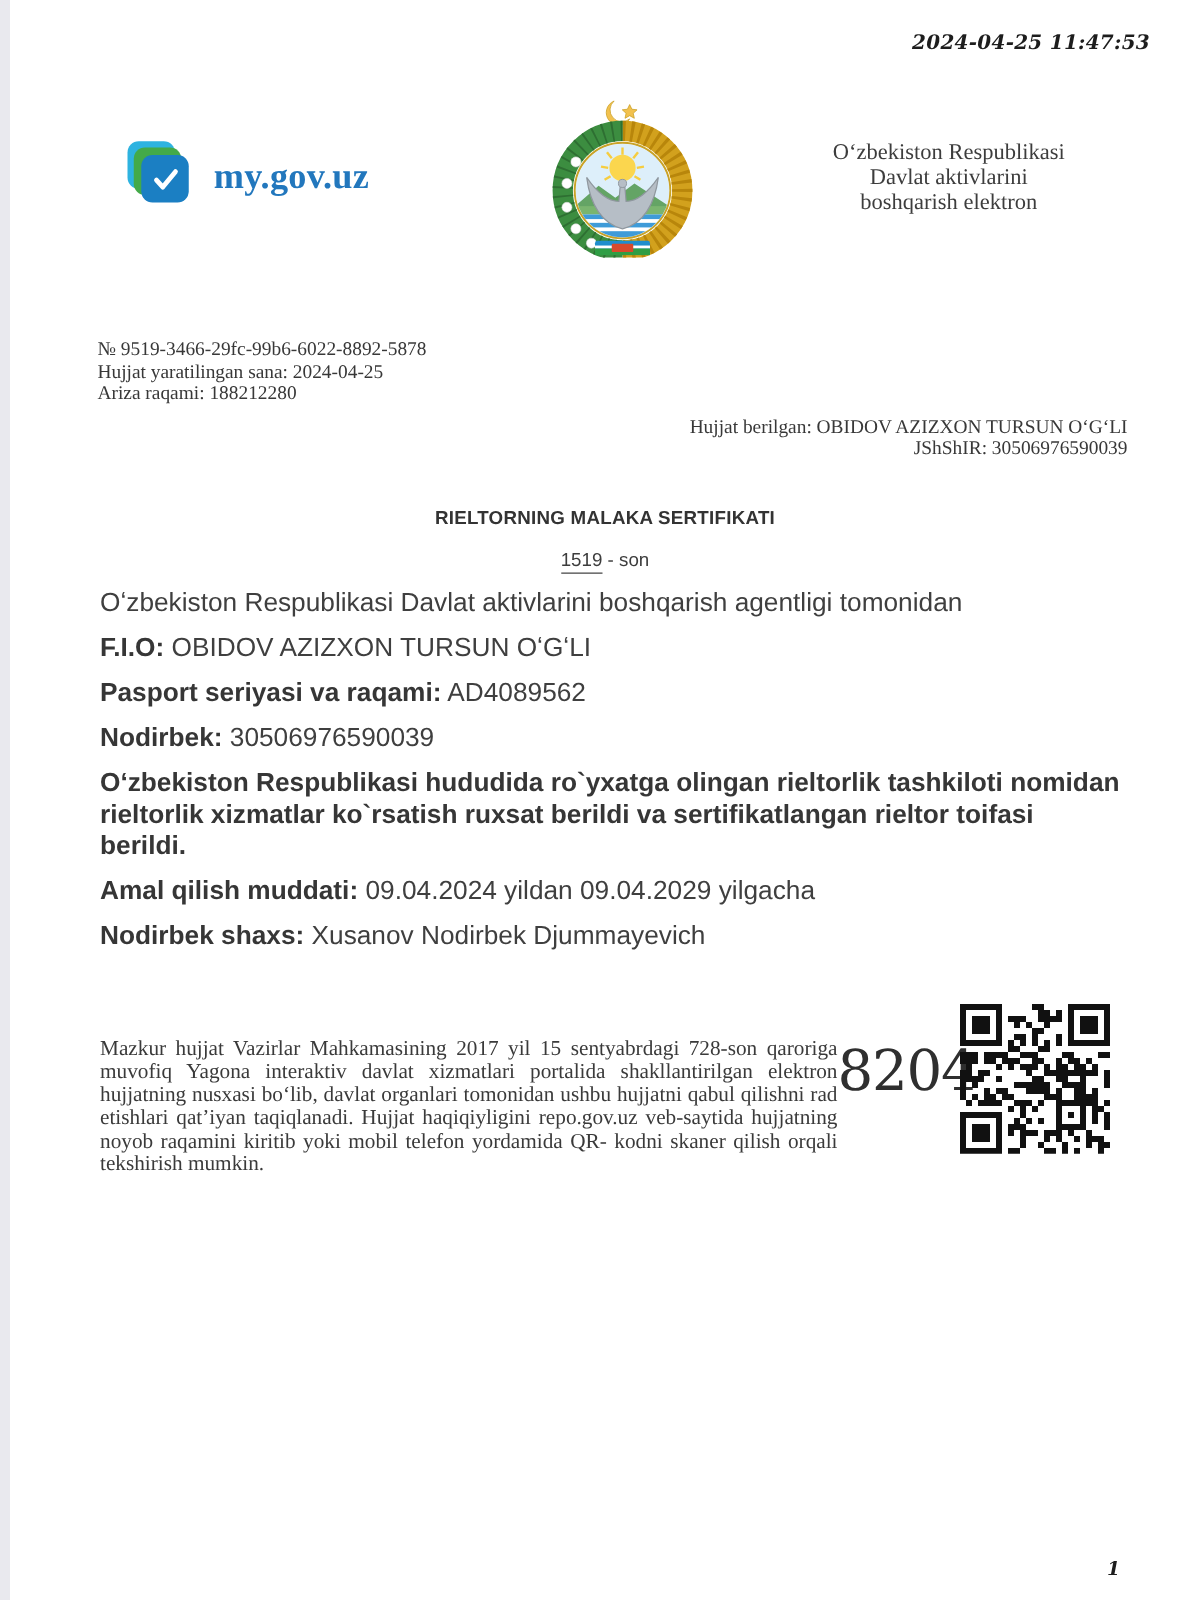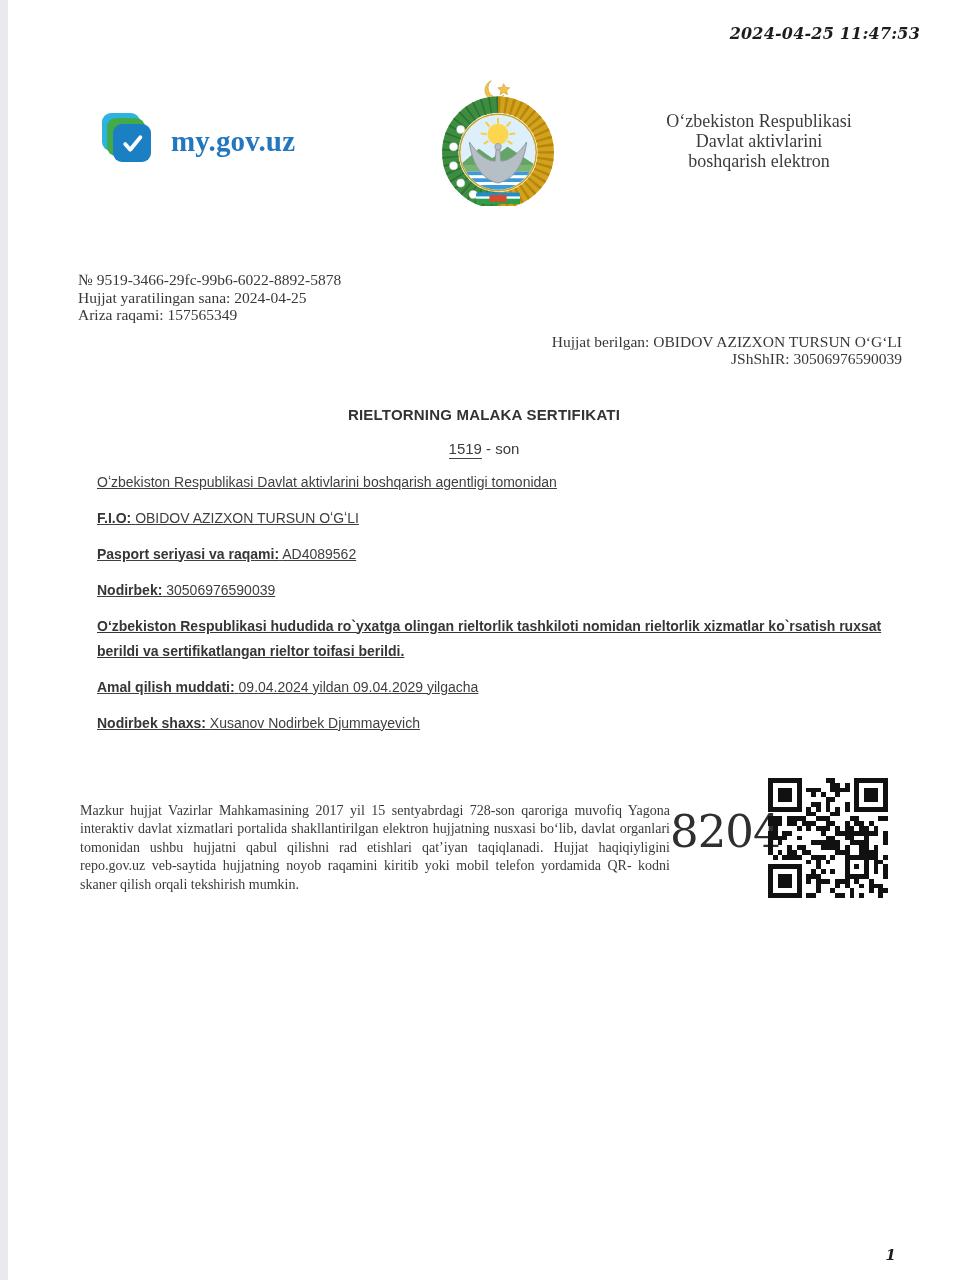--- a/index.html
+++ b/index.html
@@ -49,32 +49,32 @@
   .meta-right{text-align:right;padding-top:9px;}
 
   .title{
     margin-top:38px;text-align:center;
     font-size:15px;font-weight:bold;color:#333;letter-spacing:.2px;
   }
   .cert-number{margin-top:17px;text-align:center;font-size:15px;color:#3d3d3d;}
   .cert-number .num{border-bottom:1.5px solid #444;padding-bottom:1px;}
 
   .body{margin-top:13px;padding:0 60px 0 72px;color:#3f3f3f;}
-  .body p{font-size:14px;line-height:25px;margin:0 17px 11px;text-decoration:underline;}
+  .body p{font-size:21px;line-height:25px;margin:0 0 11px;}
   .body .lbl{font-weight:bold;color:#363636;}
   .body .grant{font-weight:bold;color:#363636;}
 
   .footer-row{
     margin-top:42px;padding:0 50px 0 72px;
     display:flex;align-items:flex-start;
   }
   .legal{
     width:590px;flex:none;box-sizing:border-box;padding-top:10px;
     font-family:"Liberation Serif","DejaVu Serif",serif;
-    font-size:14px;line-height:18.5px;text-align:justify;color:#3a3a3a;
+    font-size:17px;line-height:18.5px;text-align:justify;color:#3a3a3a;
   }
   .qr-number{
     flex:none;width:96px;margin-top:27px;text-align:right;
     font-family:"DejaVu Serif","Liberation Serif",serif;
     font-size:45px;color:#2f2f2f;letter-spacing:-1px;
   }
   .qr{flex:none;width:120px;height:120px;margin-left:2px;}
 
   .page-number{
     position:absolute;right:64px;bottom:16px;
@@ -162,21 +162,21 @@
       <div>Oʻzbekiston Respublikasi</div>
       <div>Davlat aktivlarini</div>
       <div>boshqarish elektron</div>
     </div>
   </div>
 
   <div class="meta">
     <div class="meta-left">
       <div>№ 9519-3466-29fc-99b6-6022-8892-5878</div>
       <div>Hujjat yaratilingan sana: 2024-04-25</div>
-      <div>Ariza raqami: 157565349</div>
+      <div>Ariza raqami: 188212280</div>
     </div>
     <div class="meta-right">
       <div>Hujjat berilgan: OBIDOV AZIZXON TURSUN OʻGʻLI</div>
       <div>JShShIR: 30506976590039</div>
     </div>
   </div>
 
   <div class="title">RIELTORNING MALAKA SERTIFIKATI</div>
 
   <div class="cert-number">

